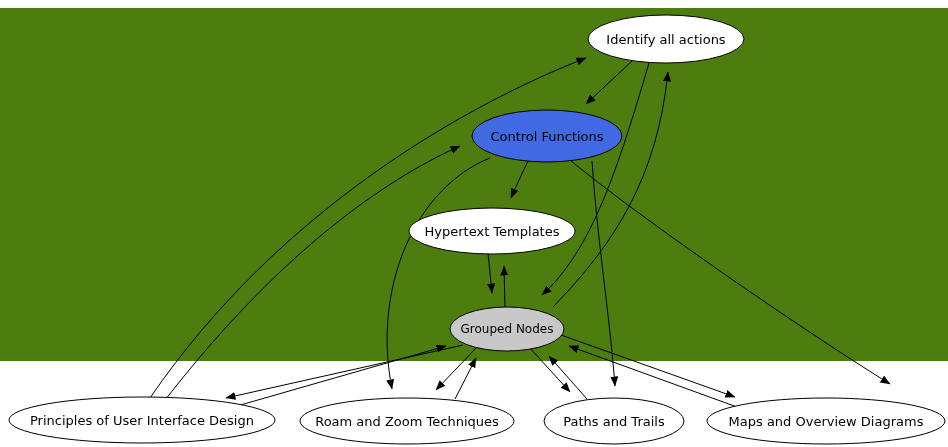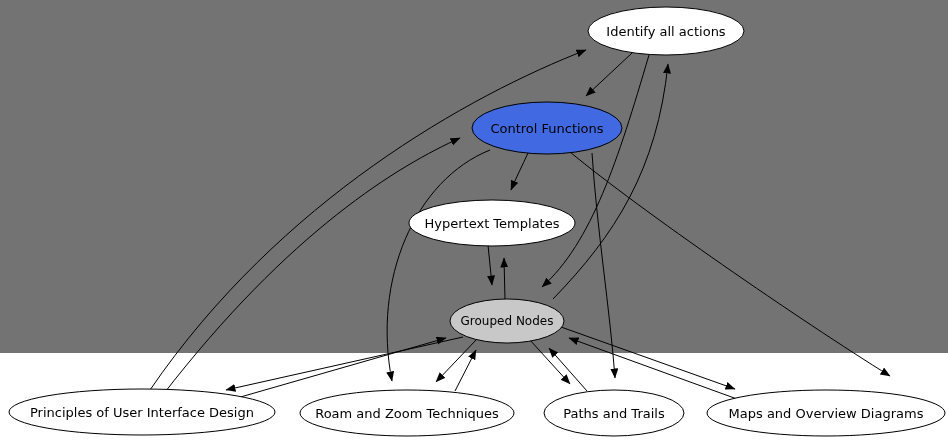--- a/index.html
+++ b/index.html
@@ -8,21 +8,22 @@
     background: #ffffff;
     width: 948px;
     height: 447px;
     overflow: hidden;
     font-family: "DejaVu Sans", "Liberation Sans", sans-serif;
   }
   #diagram-wrap {
     position: relative;
     width: 948px;
     height: 353px;
-    background: #737373;
+    background: #4d7c0f;
+    margin-top: 8px;
   }
   svg { display: block; }
   .node-ellipse { stroke: #000000; stroke-width: 1; }
   .node-label {
     fill: #000000;
     text-anchor: middle;
     pointer-events: none;
   }
   .edge-path {
     fill: none;

